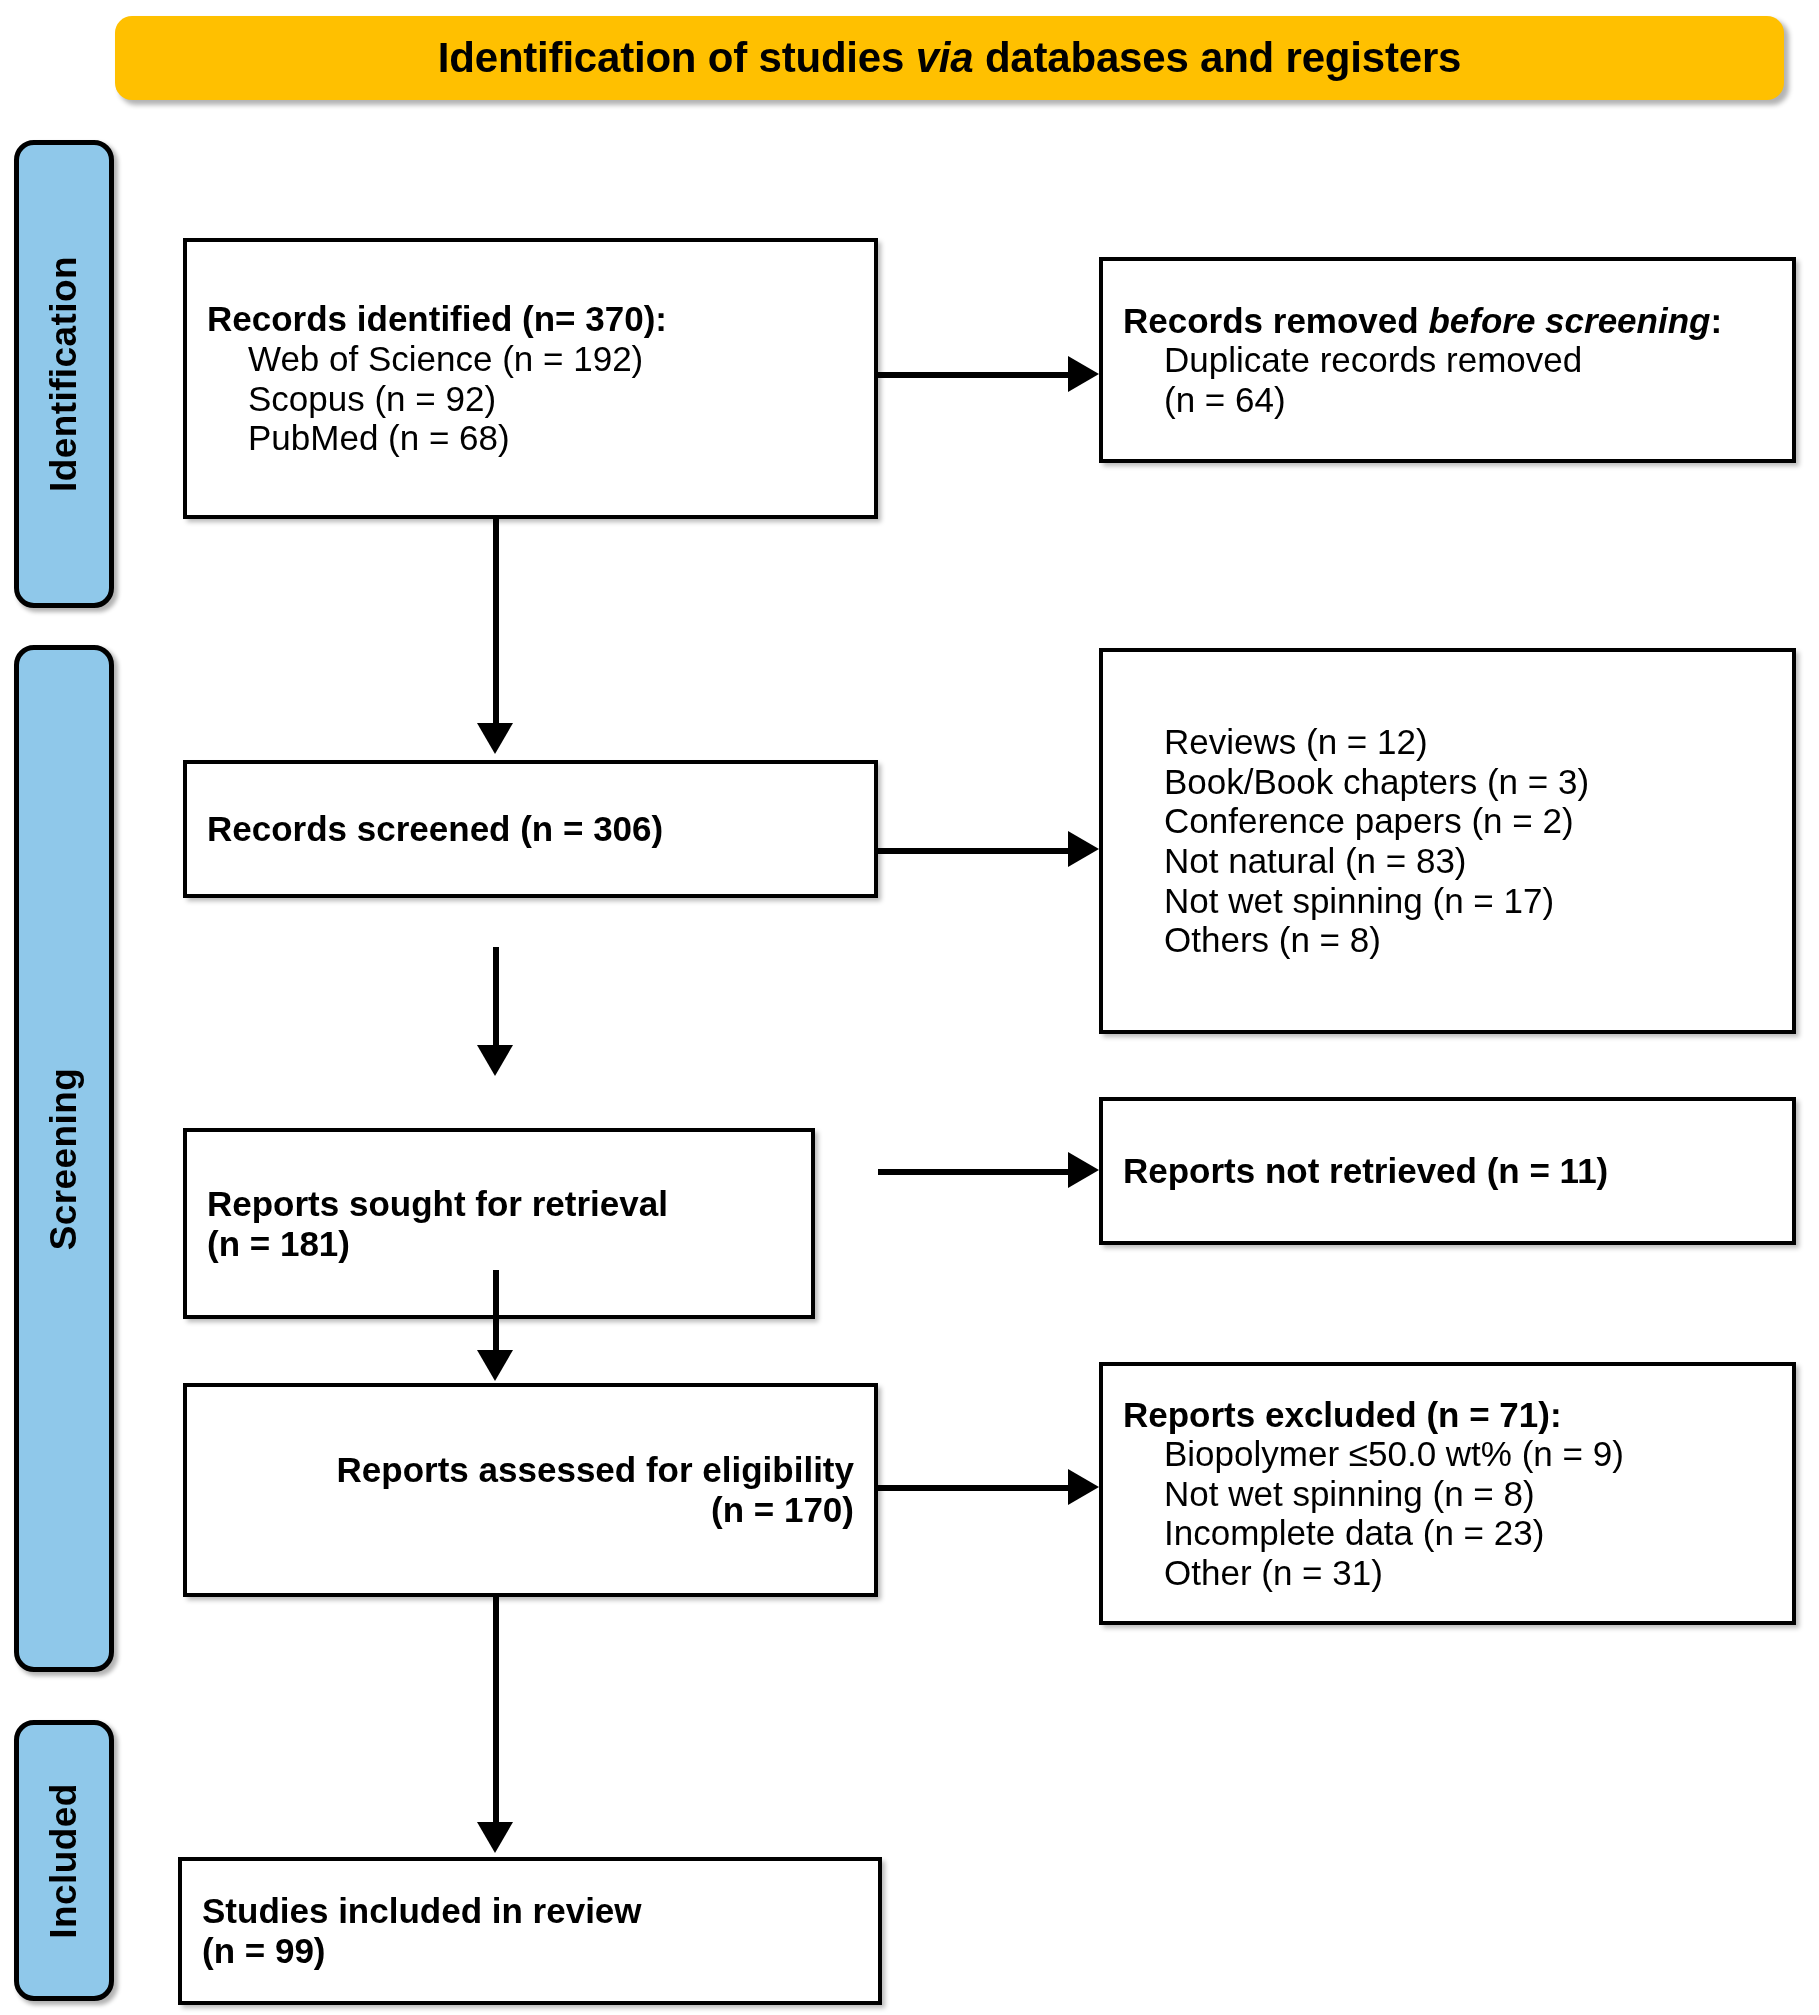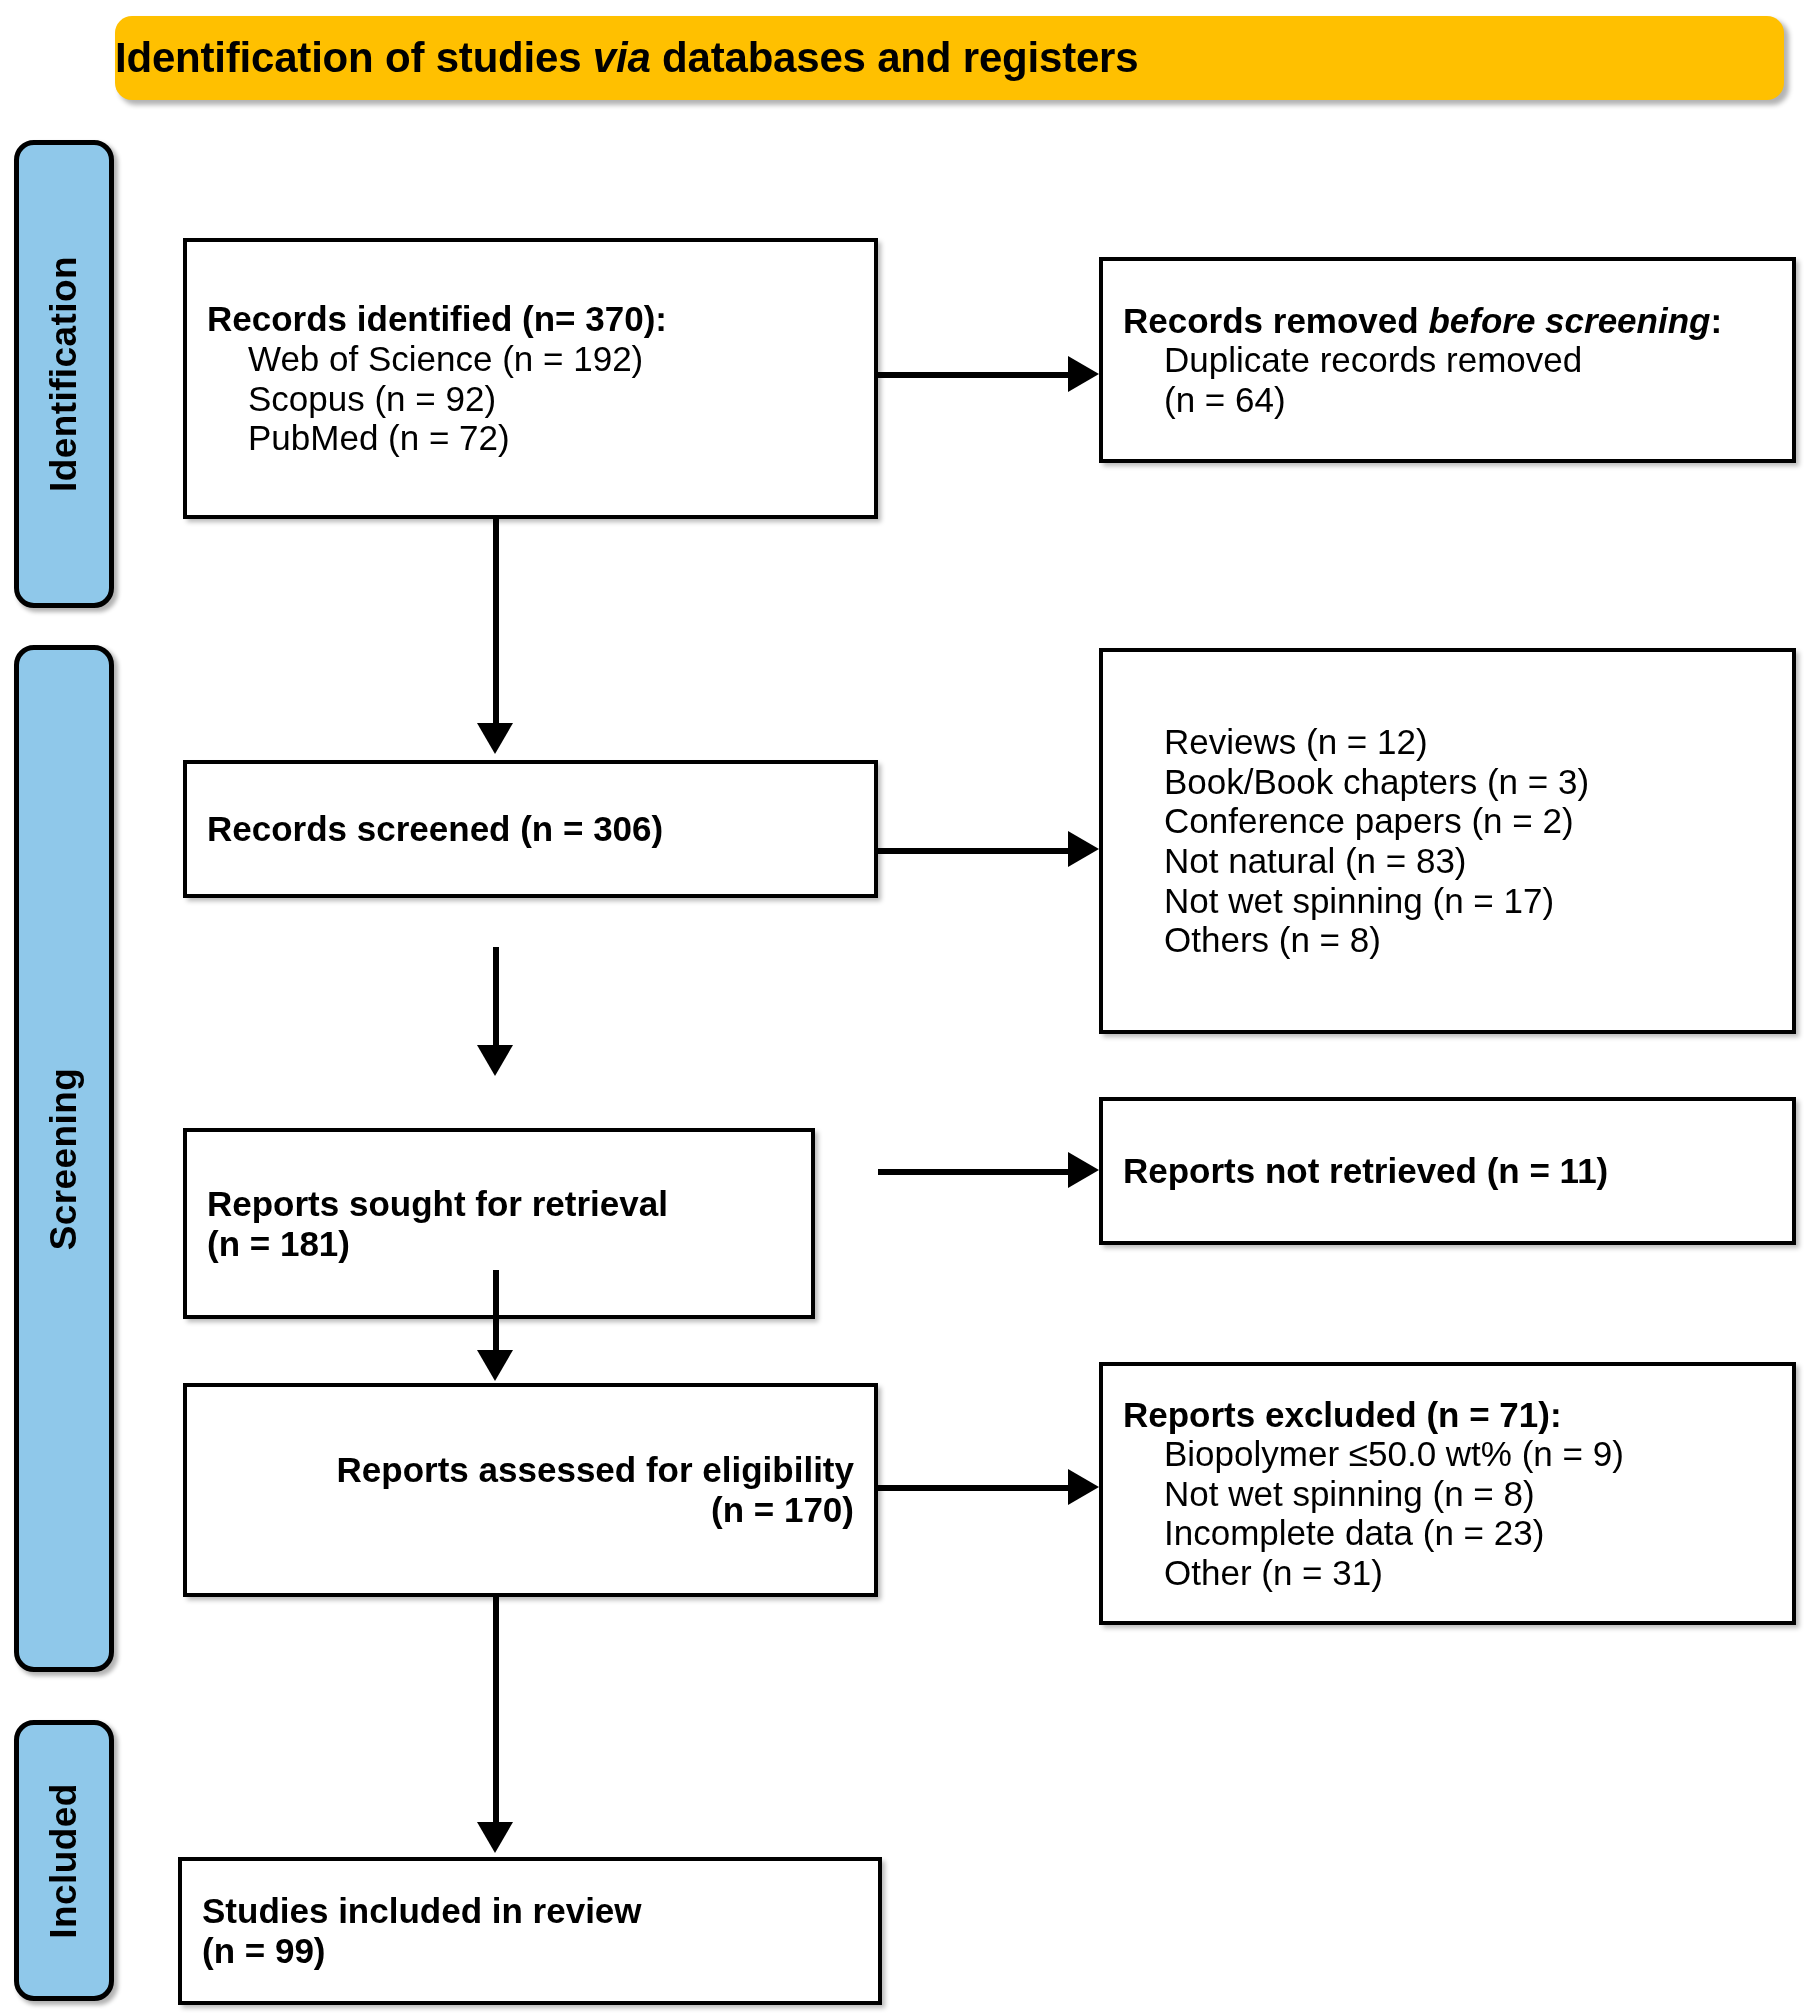--- a/index.html
+++ b/index.html
@@ -23,21 +23,21 @@
     position: absolute;
     left: 115px;
     top: 15.6px;
     width: 1669px;
     height: 84px;
     background: #FFC000;
     border-radius: 17px;
     box-shadow: 4.7px 4.7px 5.5px rgba(0,0,0,0.30);
     display: flex;
     align-items: center;
-    justify-content: flex-start;
+    justify-content: center;
   }
   .banner-title {
     font-size: 42px;
     font-weight: bold;
     color: #000000;
     letter-spacing: -0.2px;
     white-space: nowrap;
   }
   .banner-title .it { font-style: italic; }
 
@@ -144,21 +144,21 @@
     <span class="stage-label">Screening</span>
   </div>
   <div class="stage" id="stage-included">
     <span class="stage-label">Included</span>
   </div>
 
   <div class="box" id="box-identified">
     <div class="line b">Records identified (n= 370):</div>
     <div class="line ind">Web of Science (n = 192)</div>
     <div class="line ind">Scopus (n = 92)</div>
-    <div class="line ind">PubMed (n = 72)</div>
+    <div class="line ind">PubMed (n = 68)</div>
   </div>
 
   <div class="box" id="box-removed">
     <div class="line b"><span>Records removed </span><span class="it">before screening</span><span>:</span></div>
     <div class="line ind">Duplicate records removed</div>
     <div class="line ind">(n = 64)</div>
   </div>
 
   <div class="box" id="box-screened">
     <div class="line b">Records screened (n = 306)</div>

